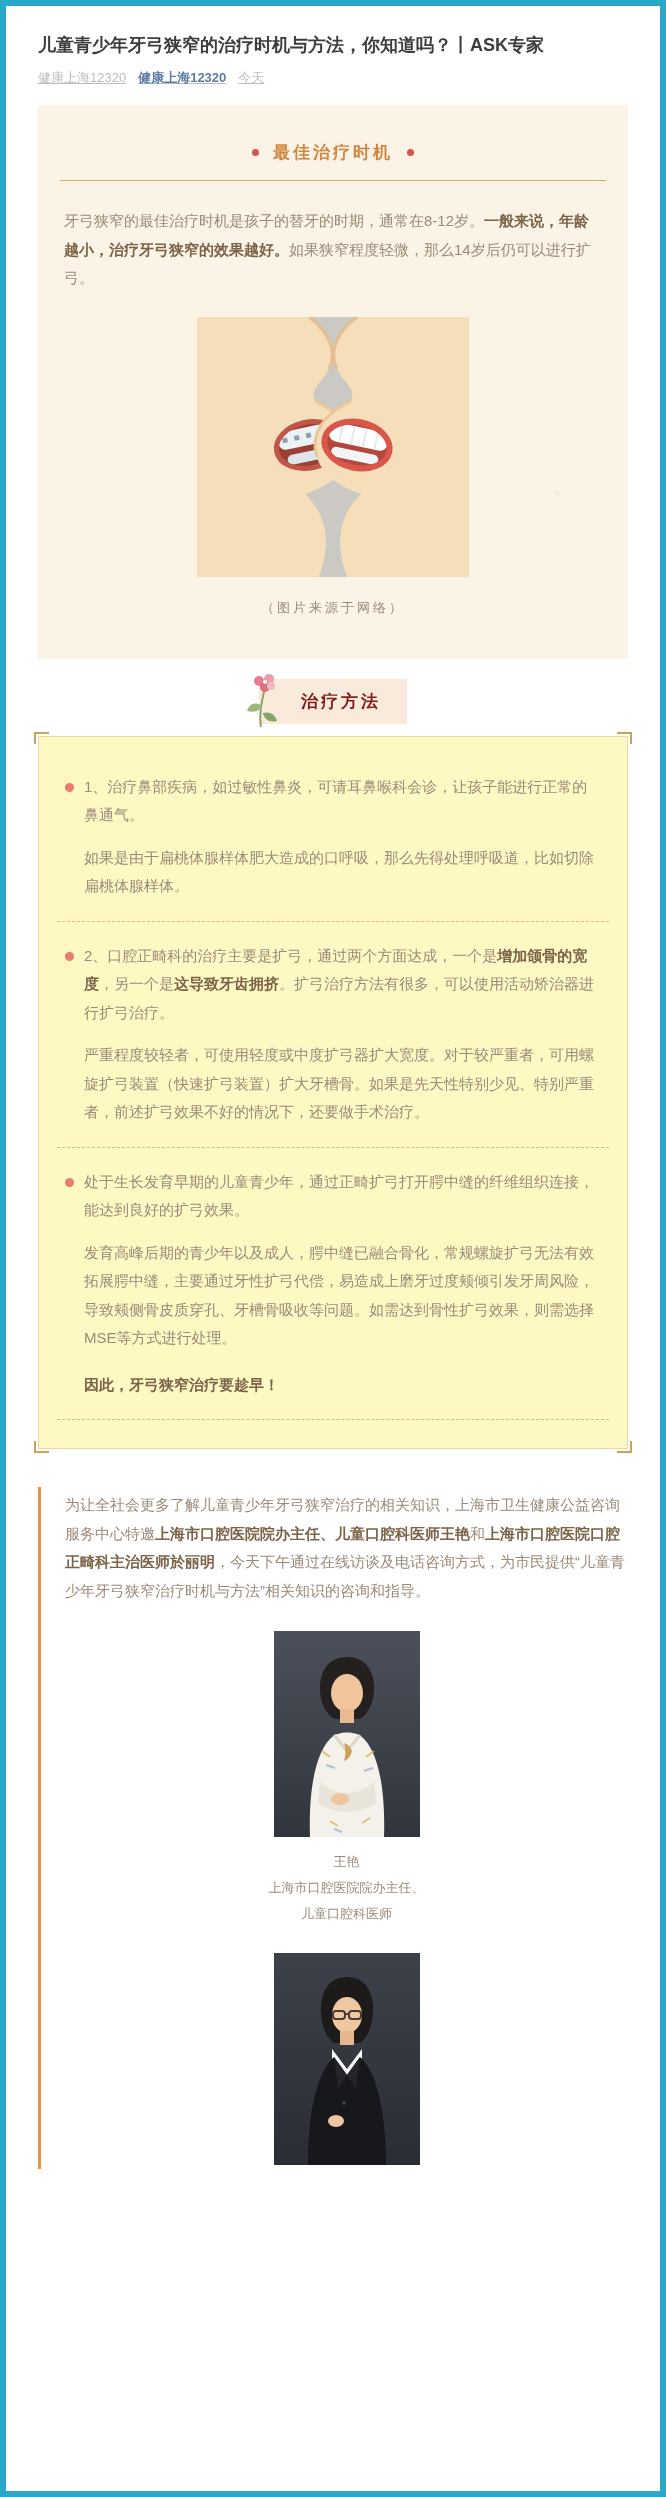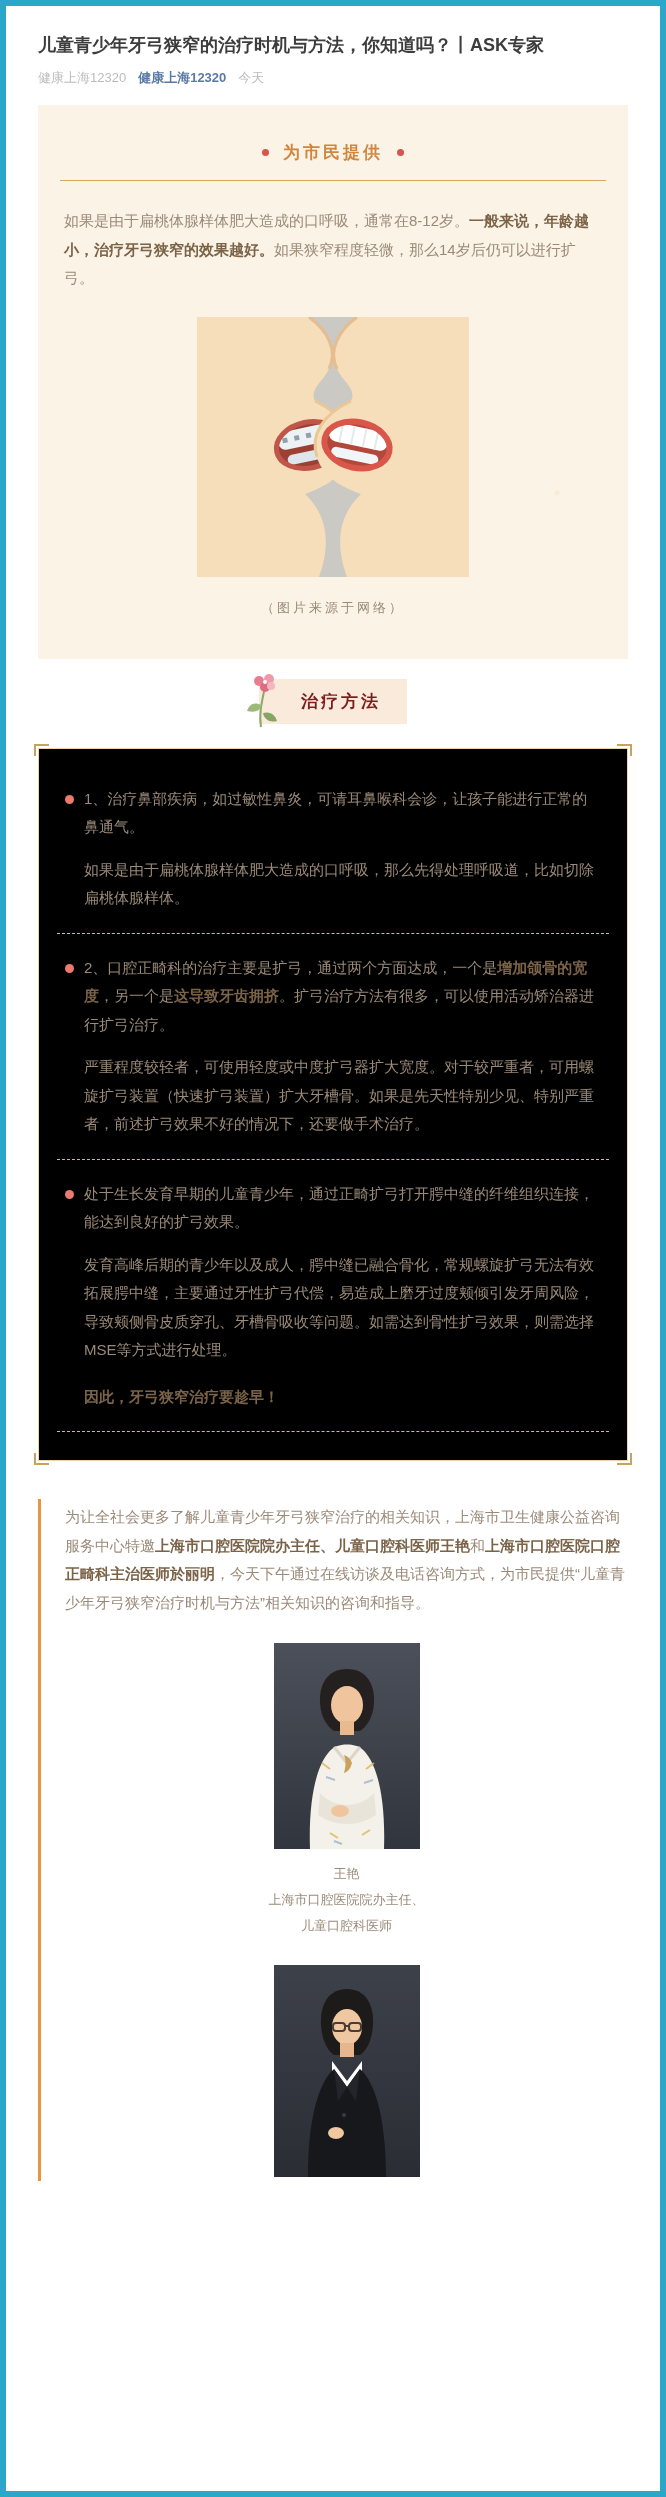--- a/index.html
+++ b/index.html
@@ -5,21 +5,21 @@
   html,body{margin:0;padding:0;background:#e9eef0;}
   .page{
     width:666px;min-height:2497px;box-sizing:border-box;margin:0 auto;
     background:#ffffff;border:6px solid #2ba7c9;
     font-family:"Liberation Sans","DejaVu Sans",sans-serif;
     padding-bottom:16px;overflow:hidden;
   }
   .inner{padding:0 32px;}
   
   .title{margin:26px 0 0;font-size:18px;line-height:1.5;color:#3d3d3d;font-weight:600;}
-  .byline{margin-top:10px;display:flex;gap:12px;font-size:13px;color:#bcbcbc;align-items:center;}
+  .byline{margin-top:10px;display:flex;gap:12px;font-size:13px;color:#bcbcbc;align-items:center;text-decoration:underline;}
   .byline .acct-link{color:#5b7ba6;font-weight:600;cursor:pointer;}
   
   .banner{position:relative;margin-top:30px;height:152px;cursor:pointer;}
   .banner .rule{position:absolute;left:0;right:4px;top:126px;height:2px;background:#1d3672;z-index:1;}
   .banner .eye{position:absolute;left:20px;top:0;z-index:2;}
   .banner .banner-text{
     position:absolute;left:152px;top:84px;z-index:2;white-space:nowrap;
     font-size:22px;font-weight:700;color:#1d3672;letter-spacing:1px;
   }
   .banner .banner-text .acct{color:#1f74d2;}
@@ -39,21 +39,21 @@
   .dot{width:7px;height:7px;border-radius:50%;background:#d9534f;}
   .timing-rule{border:none;border-top:1px solid #daa763;margin:16px -4px 26px;}
   .figure{width:272px;margin:24px auto 0;display:block;}
   .caption{margin-top:22px;text-align:center;font-size:13px;color:#9b8a79;letter-spacing:3px;}
   
   .badge-wrap{display:flex;justify-content:center;margin-top:20px;}
   .badge{position:relative;background:#faeadc;color:#7f1d1d;font-size:17px;font-weight:700;
     letter-spacing:3px;padding:11px 26px 11px 42px;}
   .badge svg{position:absolute;left:-14px;top:-8px;}
   
-  .frame{position:relative;margin-top:24px;border:1px solid #ead5a8;background:#000000;
+  .frame{position:relative;margin-top:12px;border:1px solid #ead5a8;background:#fef9c3;
     padding:36px 26px 8px;}
   .corner{position:absolute;width:13px;height:10px;border:0 solid #c9a25c;}
   .corner.tl{top:-5px;left:-5px;border-top-width:2px;border-left-width:2px;}
   .corner.tr{top:-5px;right:-5px;border-top-width:2px;border-right-width:2px;}
   .corner.bl{bottom:-5px;left:-5px;border-bottom-width:2px;border-left-width:2px;}
   .corner.br{bottom:-5px;right:-5px;border-bottom-width:2px;border-right-width:2px;}
   .m-item{display:flex;gap:10px;}
   .m-dot{flex:0 0 auto;width:9px;height:9px;border-radius:50%;background:#ec7a6e;margin-top:10px;}
   .m-sub{margin:14px 0 0 19px;}
   .m-bold{margin:18px 0 0 19px;font-size:15px;line-height:1.9;color:#7b6348;font-weight:700;}
@@ -73,25 +73,25 @@
       <span>健康上海12320</span>
       <span class="acct-link">健康上海12320</span>
       <span>今天</span>
     </div>
 
 
 
     <div class="timing">
       <div class="timing-head">
         <span class="dot"></span>
-        <span>为市民提供</span>
+        <span>最佳治疗时机</span>
         <span class="dot"></span>
       </div>
       <hr class="timing-rule">
-      <p class="para"><span>如果是由于扁桃体腺样体肥大造成的口呼吸，通常在8-12岁。</span><span class="em">一般来说，年龄越小，治疗牙弓狭窄的效果越好。</span><span>如果狭窄程度轻微，那么14岁后仍可以进行扩弓。</span></p>
+      <p class="para"><span>牙弓狭窄的最佳治疗时机是孩子的替牙的时期，通常在8-12岁。</span><span class="em">一般来说，年龄越小，治疗牙弓狭窄的效果越好。</span><span>如果狭窄程度轻微，那么14岁后仍可以进行扩弓。</span></p>
 
       <svg class="figure" width="272" height="260" viewBox="0 0 272 260">
         <rect width="272" height="260" fill="#cbc9c3"></rect>
 
         <path d="M0,0 L112,0 C131,14 141,34 132,52 C126,65 112,72 118,84 C147,98 159,118 152,140 C146,163 119,173 108,177 C129,197 135,224 122,260 L0,260 Z" fill="#f6deba"></path>
         <path d="M112,0 C131,14 141,34 132,52" fill="none" stroke="#e4bd90" stroke-width="3"></path>
         <path d="M118,84 C147,98 159,118 152,140" fill="none" stroke="#eac795" stroke-width="3"></path>
         <g transform="rotate(-12 112 128)">
           <ellipse cx="112" cy="128" rx="33" ry="23" fill="#9c4034"></ellipse>
           <rect x="82" y="110" width="60" height="18" rx="8" fill="#edf2f5"></rect>

